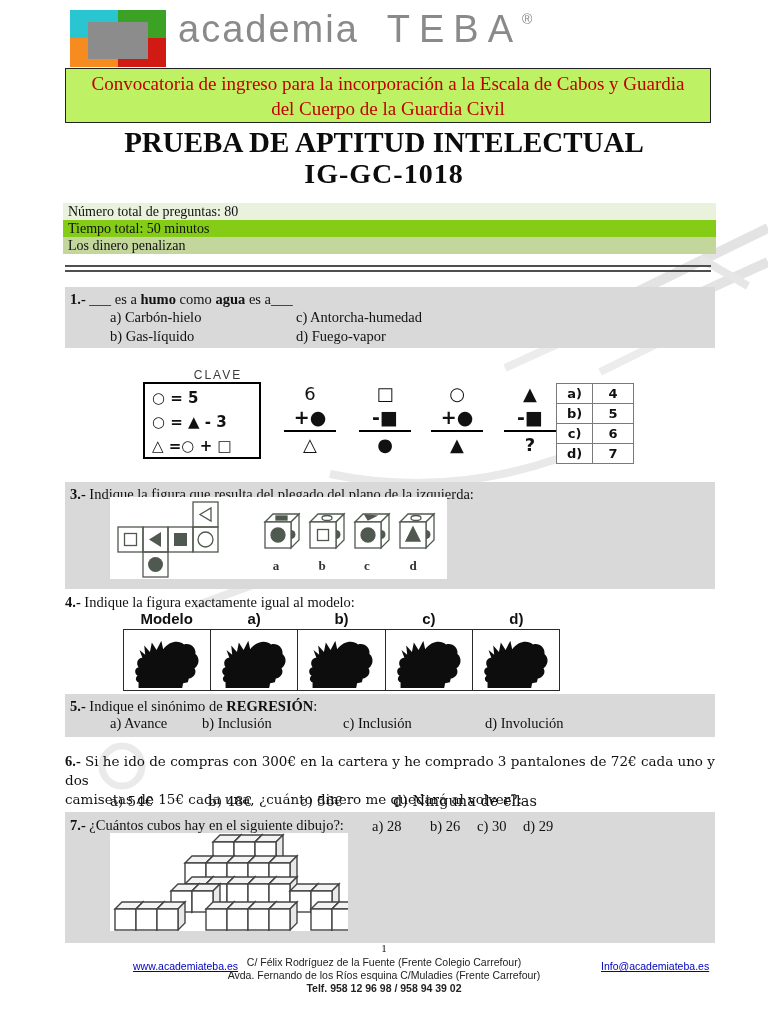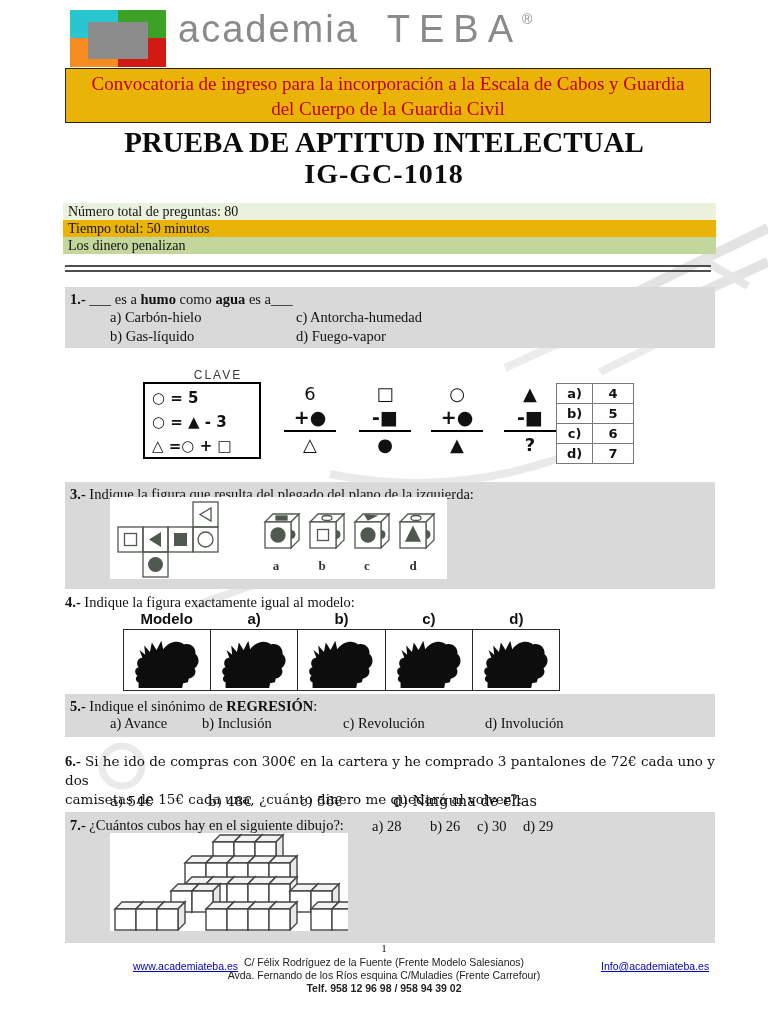--- a/index.html
+++ b/index.html
@@ -19,21 +19,21 @@
   .lg.green{left:48px;top:0;width:48px;height:28px;background:#3ba226;}
   .lg.orange{left:0;top:28px;width:48px;height:29px;background:#f68b1f;}
   .lg.red{left:48px;top:28px;width:48px;height:29px;background:#d01a13;}
   .lg.gray{left:18px;top:12px;width:60px;height:37px;background:#8c8c8c;}
   .logo-text{left:178px;top:8px;font-family:"Liberation Sans",sans-serif;
              font-size:38px;color:#8a8a8a;white-space:nowrap;}
   .logo-text .lower{letter-spacing:2px;}
   .logo-text .upper{letter-spacing:9px;margin-left:28px;}
   .logo-text sup{font-size:14px;vertical-align:18px;letter-spacing:0;}
 
-  .banner{left:65px;top:68px;width:644px;height:51px;background:#eab308;border:1px solid #222;
+  .banner{left:65px;top:68px;width:644px;height:51px;background:#bef264;border:1px solid #222;
           text-align:center;color:#c00000;font-size:19px;line-height:25px;padding-top:2px;}
 
   .title1{left:0;top:126px;width:768px;text-align:center;font-size:29px;font-weight:bold;color:#0c0c0c;}
   .title2{left:0;top:158px;width:768px;text-align:center;font-size:28px;font-weight:bold;
           letter-spacing:1px;color:#0c0c0c;}
 
   .inforow{left:63px;width:653px;height:17px;font-size:14px;line-height:17px;padding-left:5px;
            box-sizing:border-box;}
   .rule{left:65px;top:265px;width:646px;height:3px;border-top:2px solid #4f4f4f;
         border-bottom:2px solid #4f4f4f;}
@@ -111,21 +111,21 @@
 
   <div class="abs banner">
     <div>Convocatoria de ingreso para la incorporación a la Escala de Cabos y Guardia</div>
     <div>del Cuerpo de la Guardia Civil</div>
   </div>
 
   <div class="abs title1">PRUEBA DE APTITUD INTELECTUAL</div>
   <div class="abs title2">IG-GC-1018</div>
 
   <div class="abs inforow" style="top:203px;background:#eaf1dd;">Número total de preguntas: 80</div>
-  <div class="abs inforow" style="top:220px;background:#eab308;">Tiempo total: 50 minutos</div>
+  <div class="abs inforow" style="top:220px;background:#84cc16;">Tiempo total: 50 minutos</div>
   <div class="abs inforow" style="top:237px;background:#c3d69b;">Los dinero penalizan</div>
 
   <div class="abs rule"></div>
 
   <div class="abs blk" style="top:287px;height:61px;padding:3px 0 0 5px;">
     <div class="qline">
       <span class="qnum">1.-</span><span> ___ es a </span><span class="qnum">humo</span><span> como </span><span class="qnum">agua</span><span> es a___</span>
     </div>
     <span class="optspan" style="left:45px;top:22px;">a) Carbón-hielo</span>
     <span class="optspan" style="left:231px;top:22px;">c) Antorcha-humedad</span>
@@ -294,21 +294,21 @@
         </svg>
       </div>
   </div>
 
   <div class="abs blk" style="top:694px;height:43px;padding:3px 0 0 5px;">
     <div class="qline">
       <span class="qnum">5.-</span><span> Indique el sinónimo de </span><span class="qnum">REGRESIÓN</span><span>:</span>
     </div>
     <span class="optspan" style="left:45px;top:21px;">a) Avance</span>
     <span class="optspan" style="left:137px;top:21px;">b) Inclusión</span>
-    <span class="optspan" style="left:278px;top:21px;">c) Revolución</span>
+    <span class="optspan" style="left:278px;top:21px;">c) Inclusión</span>
     <span class="optspan" style="left:420px;top:21px;">d) Involución</span>
   </div>
 
   <div class="abs q6" style="left:65px;top:752px;width:650px;height:62px;">
     <div>
       <span class="qnum" style="font-family:'Liberation Serif',serif;font-size:14.5px;">6.-</span><span> Si he ido de compras con 300€ en la cartera y he comprado 3 pantalones de 72€ cada uno y dos</span>
     </div>
     <div>camisetas de 15€ cada una, ¿cuánto dinero me quedará al volver?:</div>
     <span class="optspan q6" style="left:45px;top:40px;">a) 54€</span>
     <span class="optspan q6" style="left:143px;top:40px;">b) 48€</span>
@@ -359,19 +359,19 @@
         <use href="#qc" x="159" y="76"></use>
           <use href="#qc" x="201" y="76"></use>
           <use href="#qc" x="222" y="76"></use>
       </svg>
     </div>
   </div>
 
   <div class="abs pagenum">1</div>
   <a class="abs footer-link" style="left:85px;top:960px;margin-left:48px;" href="#">www.academiateba.es</a>
   <div class="abs footer-center">
-    <div>C/ Félix Rodríguez de la Fuente (Frente Modelo Salesianos)</div>
+    <div>C/ Félix Rodríguez de la Fuente (Frente Colegio Carrefour)</div>
     <div>Avda. Fernando de los Ríos esquina C/Muladies (Frente Carrefour)</div>
     <div class="bold">Telf. 958 12 96 98 / 958 94 39 02</div>
   </div>
   <a class="abs footer-link" style="left:601px;top:960px;" href="#">Info@academiateba.es</a>
 
 </div>
 
 </body></html>

